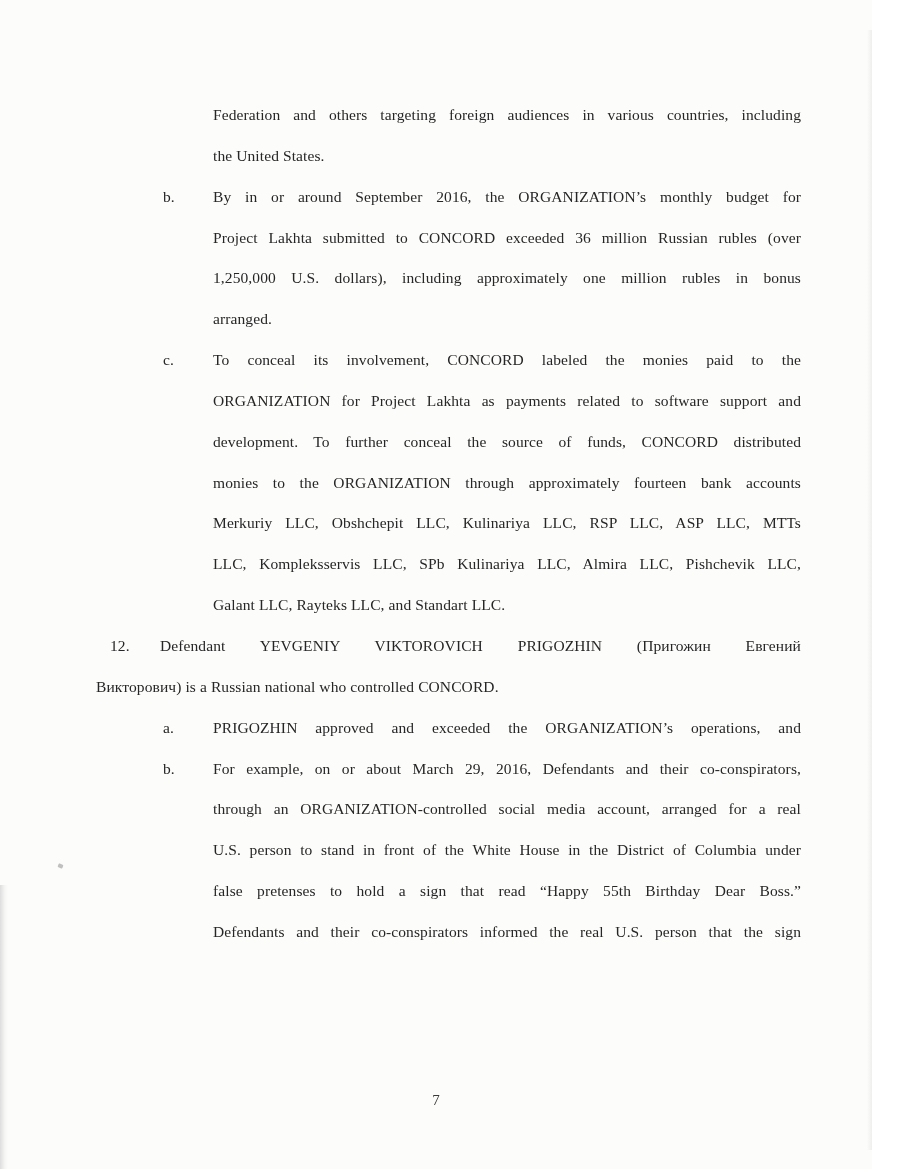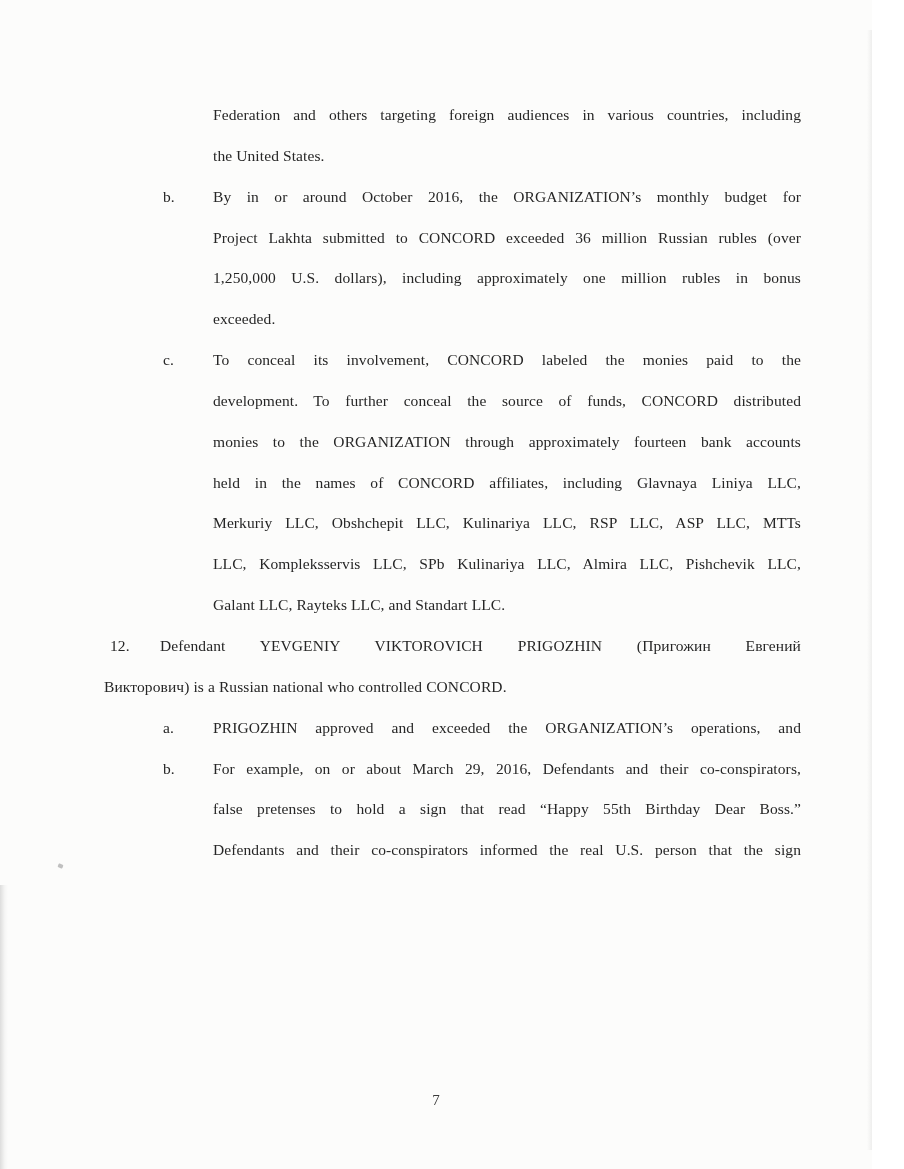--- a/index.html
+++ b/index.html
@@ -30,21 +30,21 @@
     letter-spacing: 0.1px;
     white-space: normal;
   }
   
   .l-body {
     margin-left: 121px;
     width: 588px;
   }
   
   .l-full {
-    margin-left: 12px;
+    margin-left: 4px;
     width: 709px;
   }
   
   .l-p12 {
     margin-left: 68px;
     width: 641px;
   }
   .just {
     text-align: justify;
     text-align-last: justify;
@@ -112,46 +112,46 @@
         <span>Federation and others targeting foreign audiences in various countries, including</span>
       </div>
       <div class="line l-body left">
         <span>the United States.</span>
       </div>
     </div>
 
     <div class="block">
       <div class="line l-body just">
         <span class="marker">b.</span>
-        <span>By in or around October 2016, the ORGANIZATION’s monthly budget for</span>
+        <span>By in or around September 2016, the ORGANIZATION’s monthly budget for</span>
       </div>
       <div class="line l-body just">
         <span>Project Lakhta submitted to CONCORD exceeded 36 million Russian rubles (over</span>
       </div>
       <div class="line l-body just">
         <span>1,250,000 U.S. dollars), including approximately one million rubles in bonus</span>
       </div>
       <div class="line l-body left">
-        <span>exceeded.</span>
+        <span>arranged.</span>
       </div>
     </div>
 
     <div class="block">
       <div class="line l-body just">
         <span class="marker">c.</span>
         <span>To conceal its involvement, CONCORD labeled the monies paid to the</span>
       </div>
       <div class="line l-body just">
+        <span>ORGANIZATION for Project Lakhta as payments related to software support and</span>
+      </div>
+      <div class="line l-body just">
         <span>development. To further conceal the source of funds, CONCORD distributed</span>
       </div>
       <div class="line l-body just">
         <span>monies to the ORGANIZATION through approximately fourteen bank accounts</span>
-      </div>
-      <div class="line l-body just">
-        <span>held in the names of CONCORD affiliates, including Glavnaya Liniya LLC,</span>
       </div>
       <div class="line l-body just">
         <span>Merkuriy LLC, Obshchepit LLC, Kulinariya LLC, RSP LLC, ASP LLC, MTTs</span>
       </div>
       <div class="line l-body just">
         <span>LLC, Kompleksservis LLC, SPb Kulinariya LLC, Almira LLC, Pishchevik LLC,</span>
       </div>
       <div class="line l-body left">
         <span>Galant LLC, Rayteks LLC, and Standart LLC.</span>
       </div>
@@ -173,20 +173,26 @@
         <span>PRIGOZHIN approved and exceeded the ORGANIZATION’s operations, and</span>
       </div>
     </div>
 
     <div class="block">
       <div class="line l-body just">
         <span class="marker">b.</span>
         <span>For example, on or about March 29, 2016, Defendants and their co-conspirators,</span>
       </div>
       <div class="line l-body just">
+        <span>through an ORGANIZATION-controlled social media account, arranged for a real</span>
+      </div>
+      <div class="line l-body just">
+        <span>U.S. person to stand in front of the White House in the District of Columbia under</span>
+      </div>
+      <div class="line l-body just">
         <span>false pretenses to hold a sign that read “Happy 55th Birthday Dear Boss.”</span>
       </div>
       <div class="line l-body just">
         <span>Defendants and their co-conspirators informed the real U.S. person that the sign</span>
       </div>
     </div>
 
   </div>
 
   <div class="footer">7</div>

